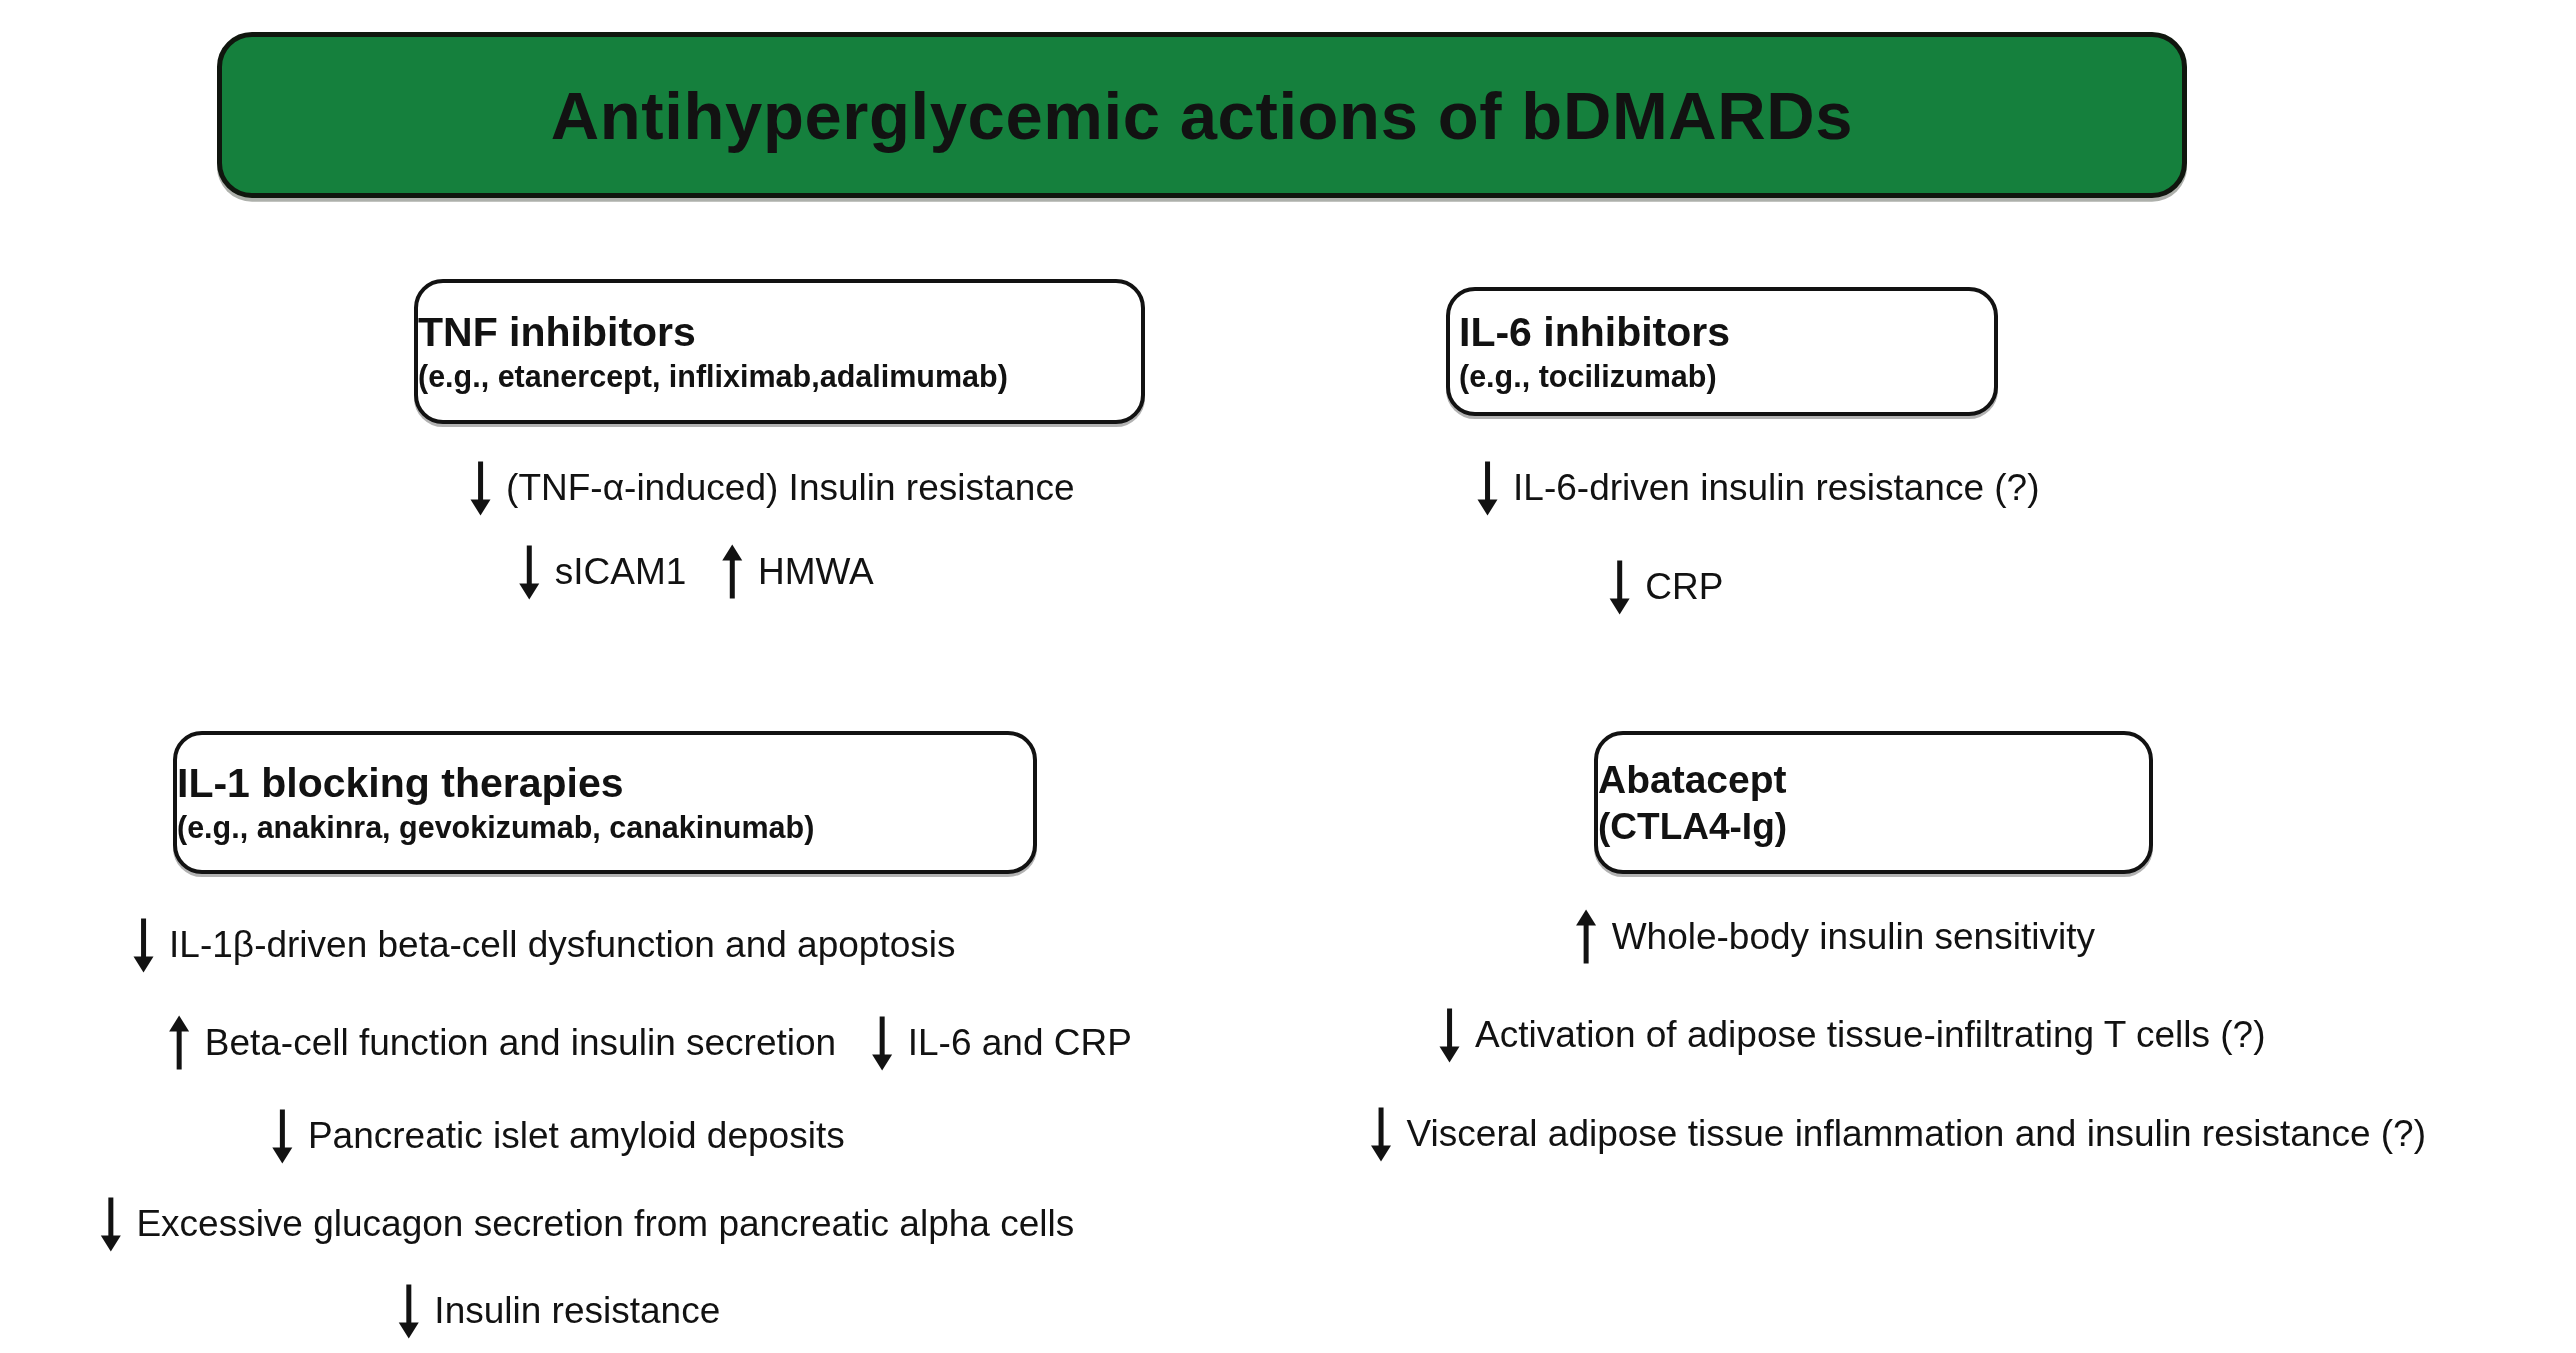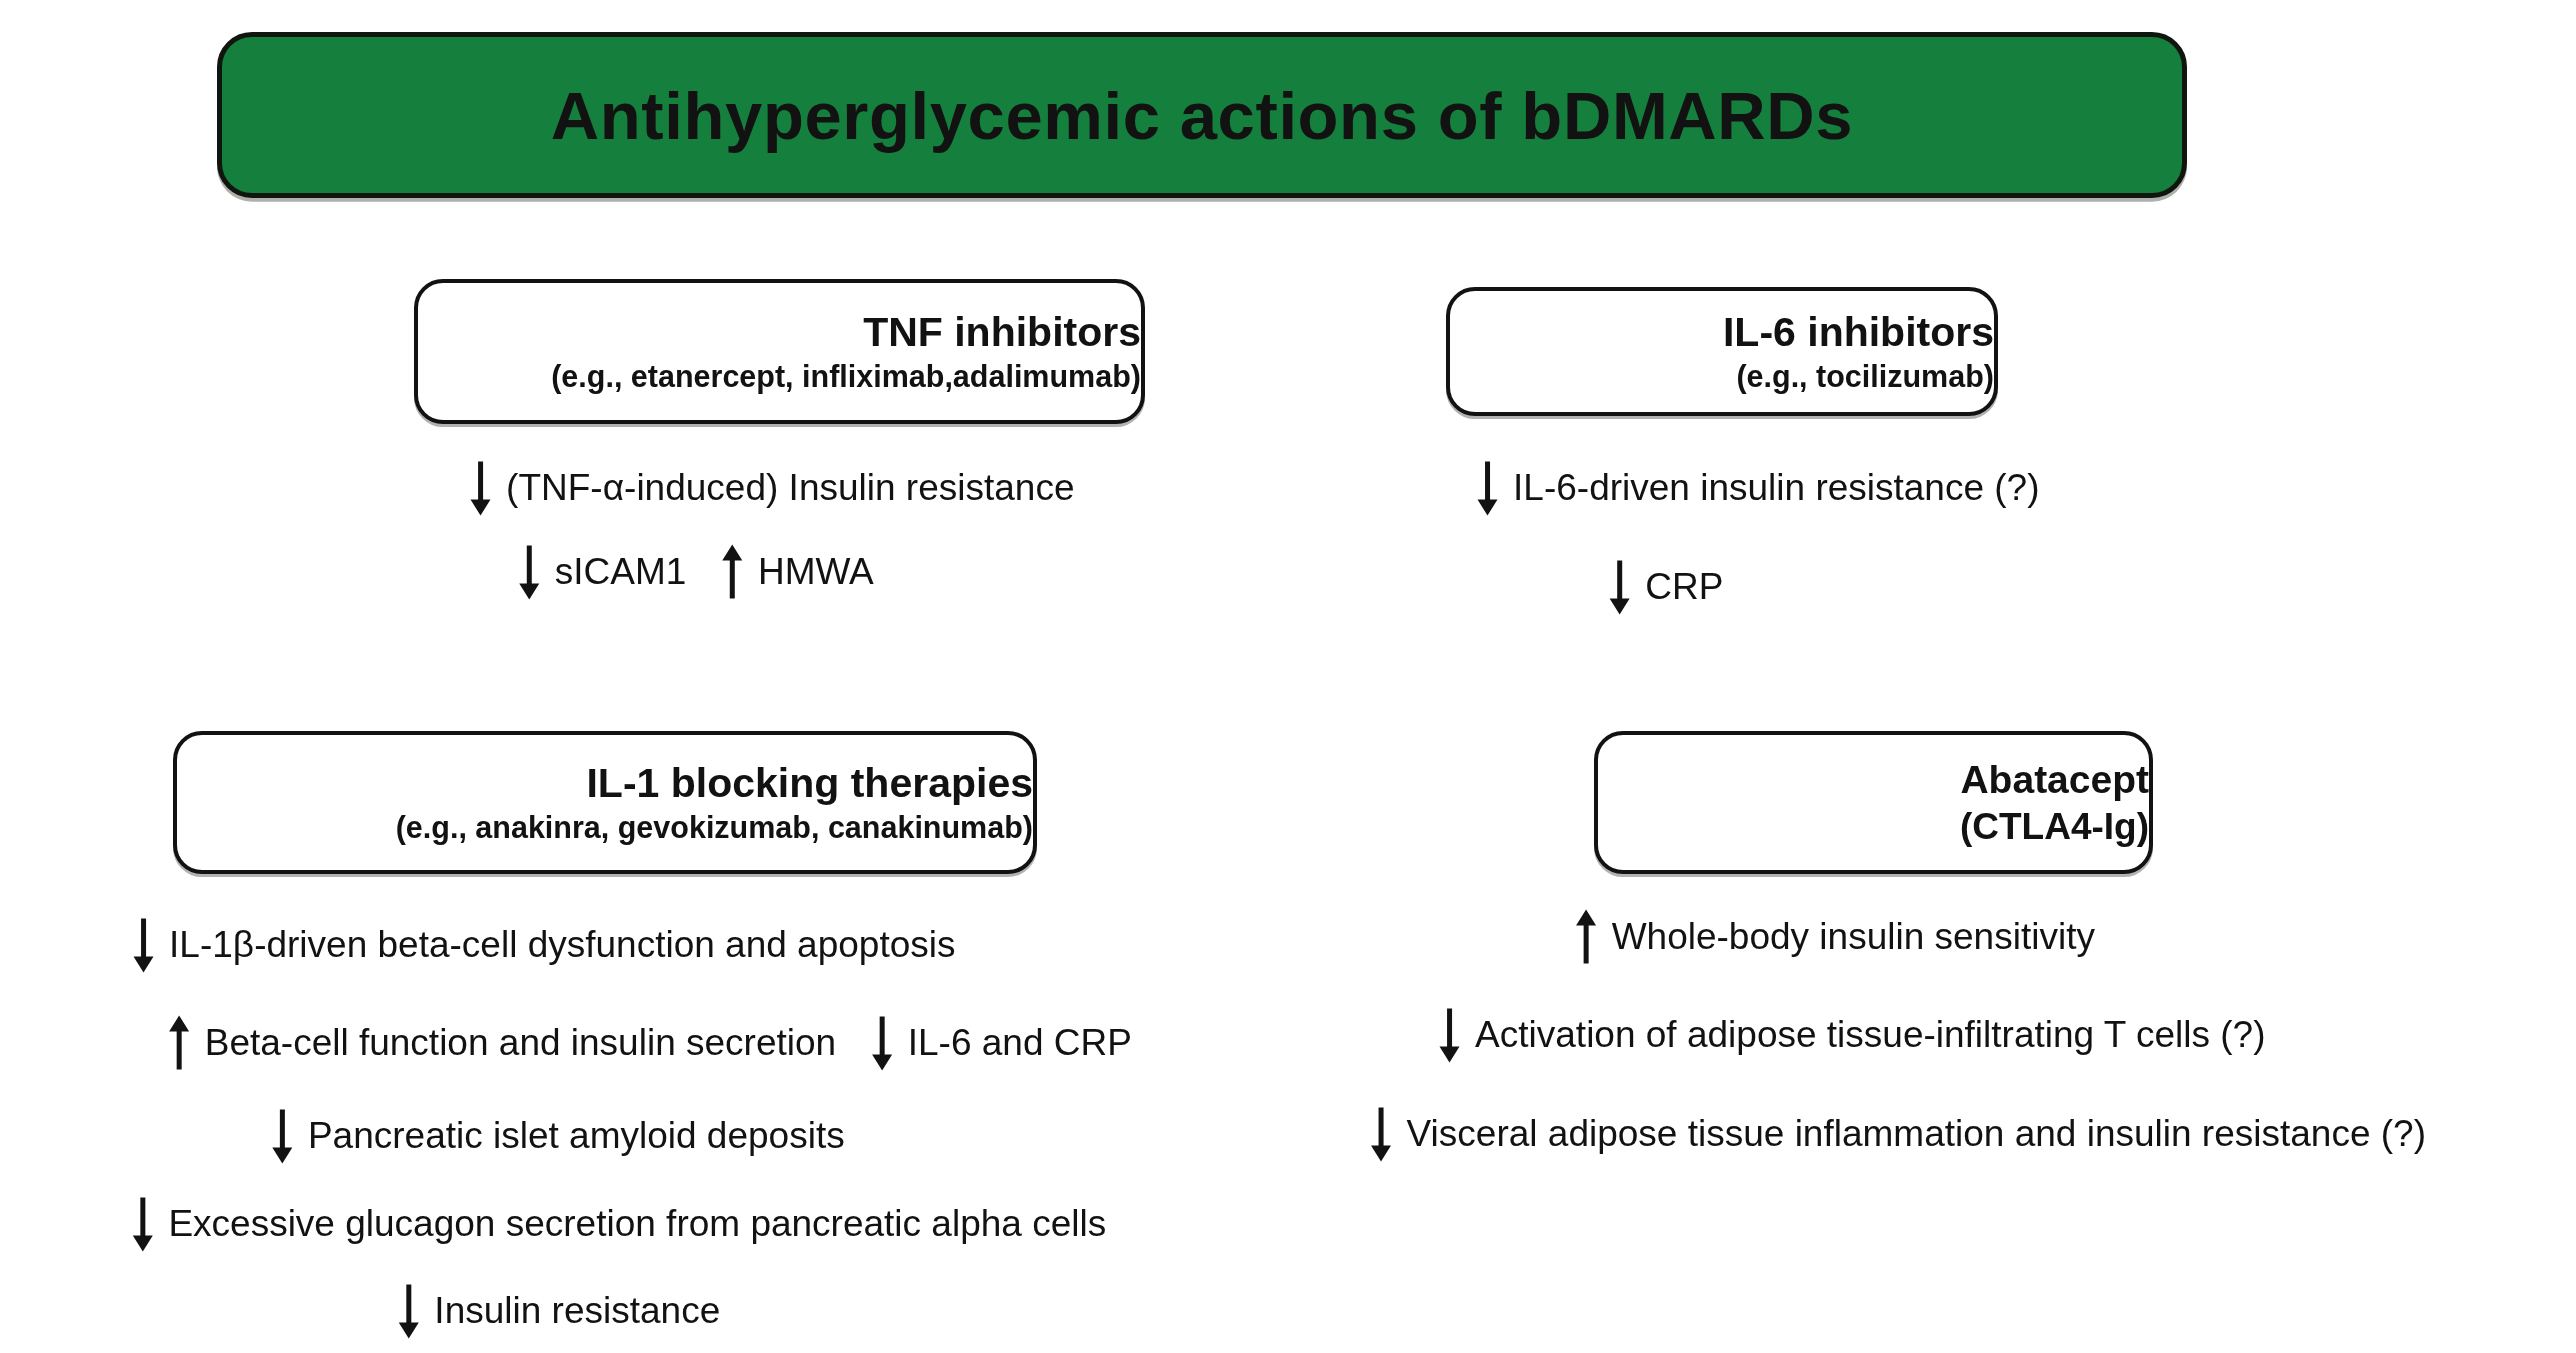--- a/index.html
+++ b/index.html
@@ -41,21 +41,21 @@
   }
   
   .box {
     position: absolute;
     background: #ffffff;
     border: 4.3px solid #121212;
     border-radius: 29px;
     box-shadow: 0 3.1px 0 rgba(0,0,0,0.30);
     display: flex;
     flex-direction: column;
-    align-items: flex-end;
+    align-items: flex-start;
     justify-content: center;
     gap: 8.5px;
     box-sizing: border-box;
     white-space: nowrap;
   }
   .box .name {
     font-size: 41px;
     font-weight: 700;
     line-height: 1;
   }
@@ -191,21 +191,21 @@
       <span class="arrow down"></span>
       <span>IL-6 and CRP</span>
     </span>
   </div>
   <div class="effect" style="left:558px; top:1136px;">
     <span class="seg">
       <span class="arrow down"></span>
       <span>Pancreatic islet amyloid deposits</span>
     </span>
   </div>
-  <div class="effect" style="left:619px; top:1224px;">
+  <div class="effect" style="left:587px; top:1224px;">
     <span class="seg">
       <span class="arrow down"></span>
       <span>Excessive glucagon secretion from pancreatic alpha cells</span>
     </span>
   </div>
   <div class="effect" style="left:559px; top:1311px;">
     <span class="seg">
       <span class="arrow down"></span>
       <span>Insulin resistance</span>
     </span>

